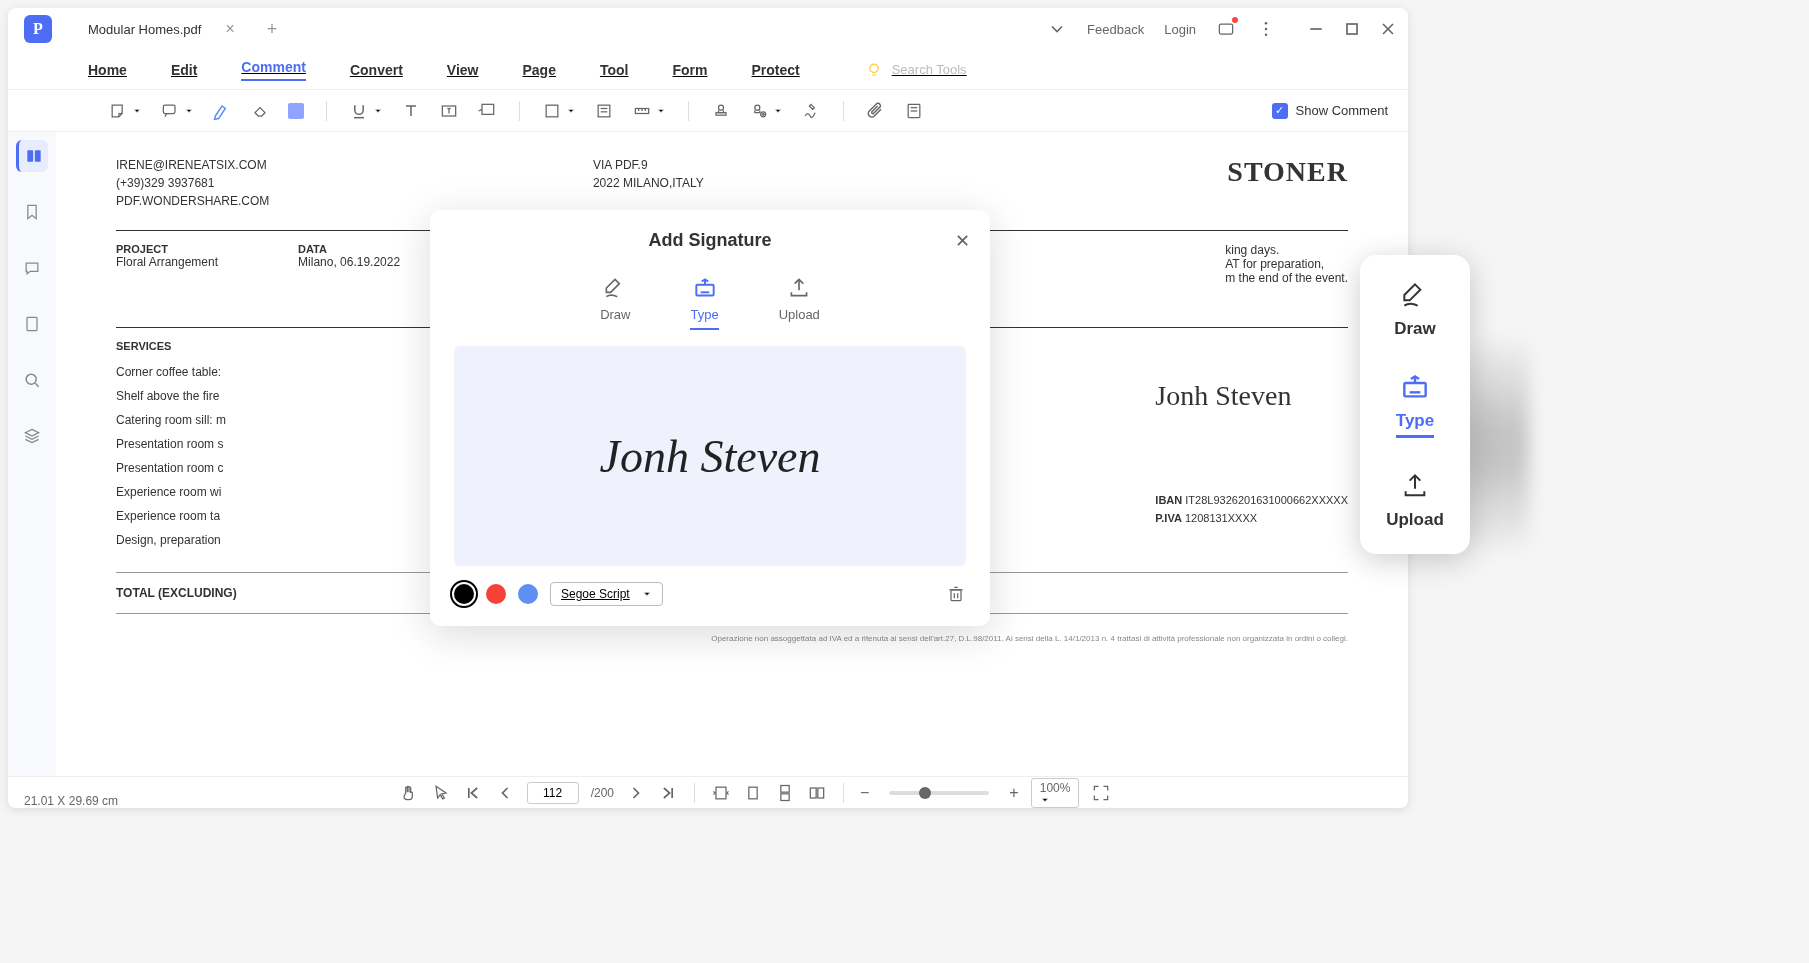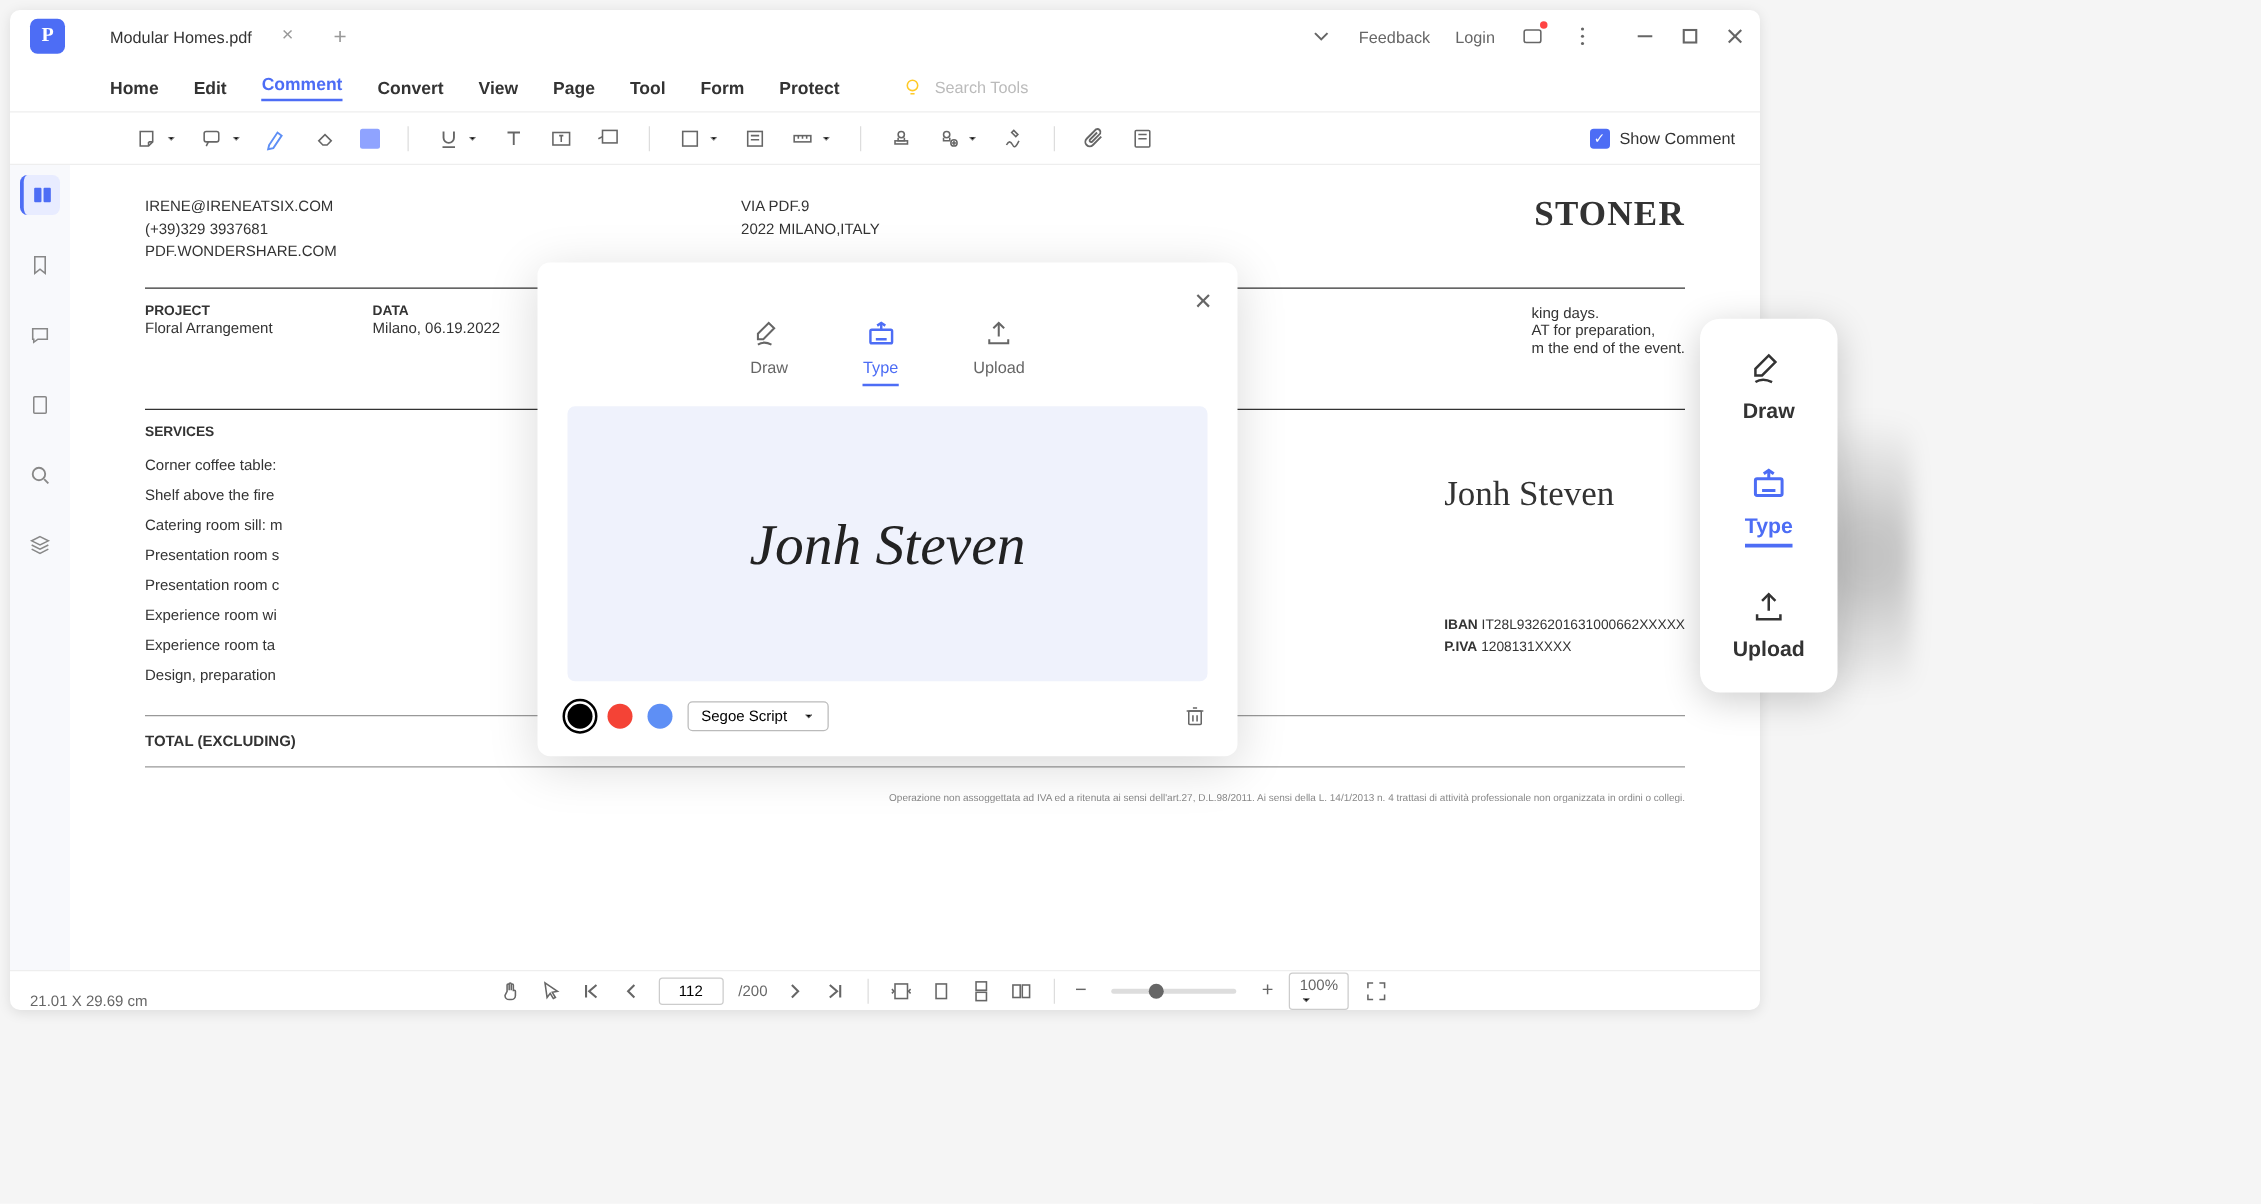--- a/index.html
+++ b/index.html
@@ -12,21 +12,21 @@
 .app-icon span { color: #fff; font-family: Georgia, serif; font-weight: bold; font-size: 16px; }
 .tab { background: #fff; border-radius: 8px 8px 0 0; padding: 8px 16px; display: flex; align-items: center; gap: 24px; margin-left: 12px; font-size: 13px; color: #333; }
 .tab-close { color: #999; cursor: pointer; font-size: 16px; }
 .tab-add { margin-left: 16px; color: #999; font-size: 18px; cursor: pointer; }
 .titlebar-right { margin-left: auto; display: flex; align-items: center; gap: 20px; color: #666; font-size: 13px; }
 .win-controls { display: flex; gap: 12px; align-items: center; margin-left: 8px; }
 .win-btn { width: 24px; height: 24px; display: flex; align-items: center; justify-content: center; color: #666; cursor: pointer; }
 .notif-icon { position: relative; }
 .notif-dot { position: absolute; top: -2px; right: -2px; width: 6px; height: 6px; background: #f44; border-radius: 50%; }
 
-.menubar { height: 40px; display: flex; align-items: center; gap: 28px; padding: 0 20px 0 80px; border-bottom: 1px solid #eee; }
+.menubar { height: 40px; display: flex; align-items: center; gap: 44px; padding: 0 20px 0 80px; border-bottom: 1px solid #eee; text-decoration: underline; }
 .menubar-item { font-size: 14px; color: #333; cursor: pointer; font-weight: 600; }
 .menubar-item.active { color: #4d6df5; border-bottom: 2px solid #4d6df5; padding-bottom: 4px; }
 .search-tools { margin-left: 20px; display: flex; align-items: center; gap: 8px; color: #bbb; font-size: 13px; }
 
 .toolbar { height: 42px; display: flex; align-items: center; gap: 18px; padding: 0 20px 0 100px; border-bottom: 1px solid #eee; }
 .tool-btn { display: flex; align-items: center; gap: 4px; color: #666; cursor: pointer; }
 .tool-sep { width: 1px; height: 20px; background: #ddd; margin: 0 4px; }
 .color-swatch { width: 16px; height: 16px; background: #8fa3ff; border-radius: 2px; }
 .show-comment { margin-left: auto; display: flex; align-items: center; gap: 8px; font-size: 13px; color: #333; }
 .checkbox { width: 16px; height: 16px; background: #4d6df5; border-radius: 3px; display: flex; align-items: center; justify-content: center; color: #fff; font-size: 11px; }
@@ -60,21 +60,21 @@
 .modal-title { text-align: center; font-size: 18px; font-weight: 600; color: #333; }
 .modal-close { position: absolute; right: 20px; top: 20px; cursor: pointer; color: #666; font-size: 18px; }
 .modal-tabs { display: flex; justify-content: center; gap: 60px; margin: 24px 0 16px; }
 .modal-tab { display: flex; flex-direction: column; align-items: center; gap: 6px; cursor: pointer; color: #666; font-size: 13px; padding-bottom: 6px; }
 .modal-tab.active { color: #4d6df5; border-bottom: 2px solid #4d6df5; }
 .sig-canvas { background: #eff2fc; border-radius: 6px; height: 220px; display: flex; align-items: center; justify-content: center; }
 .sig-text { font-family: "Brush Script MT", cursive; font-size: 46px; color: #222; font-style: italic; }
 .modal-row { display: flex; align-items: center; gap: 12px; margin-top: 16px; }
 .color-circle { width: 20px; height: 20px; border-radius: 50%; cursor: pointer; }
 .color-circle.selected { outline: 2px solid #000; outline-offset: 2px; }
-.font-select { border: 1px solid #bbb; border-radius: 4px; padding: 4px 10px; font-size: 12px; display: flex; align-items: center; gap: 12px; }
+.font-select { border: 1px solid #bbb; border-radius: 4px; padding: 4px 10px; font-size: 12px; display: flex; align-items: center; gap: 12px; text-decoration: underline; }
 .trash-btn { margin-left: auto; color: #666; cursor: pointer; }
 .modal-actions { display: flex; justify-content: flex-end; gap: 12px; margin-top: 20px; }
 .btn { padding: 8px 28px; border-radius: 20px; font-size: 14px; cursor: pointer; border: none; }
 .btn-cancel { background: #fff; border: 1px solid #666; color: #333; }
 .btn-save { background: #4d6df5; color: #fff; }
 
 .callout { position: absolute; left: 1360px; top: 255px; width: 110px; background: #fff; border-radius: 16px; box-shadow: 0 6px 30px rgba(0,0,0,0.2); padding: 24px 12px; display: flex; flex-direction: column; align-items: center; gap: 32px; z-index: 20; }
 .callout-shadow { position: absolute; left: 1460px; top: 260px; width: 70px; height: 370px; background: radial-gradient(circle, rgba(0,0,0,0.2) 10%, transparent 60%); filter: blur(8px); z-index: 15; }
 .callout-item { display: flex; flex-direction: column; align-items: center; gap: 8px; font-size: 17px; font-weight: 600; color: #333; cursor: pointer; }
 .callout-item.active { color: #4d6df5; }
@@ -440,20 +440,21 @@
           <polyline points="4 9 4 4 9 4"></polyline>
           <polyline points="20 9 20 4 15 4"></polyline>
           <polyline points="4 15 4 20 9 20"></polyline>
           <polyline points="20 15 20 20 15 20"></polyline>
         </svg>
     </div>
   </div>
 </div>
 
 <div class="modal">
+  <div class="modal-title">Add Signature</div>
   <span class="modal-close">✕</span>
   <div class="modal-tabs">
     <div class="modal-tab">
       <svg class="ico-lg" viewBox="0 0 24 24" fill="none" stroke="currentColor" stroke-width="1.5">
           <path d="M12 4l4 4-8 8H4v-4z"></path>
           <path d="M4 20c3-2 6-2 10 0"></path>
         </svg>
       <span>Draw</span>
     </div>
     <div class="modal-tab active">

